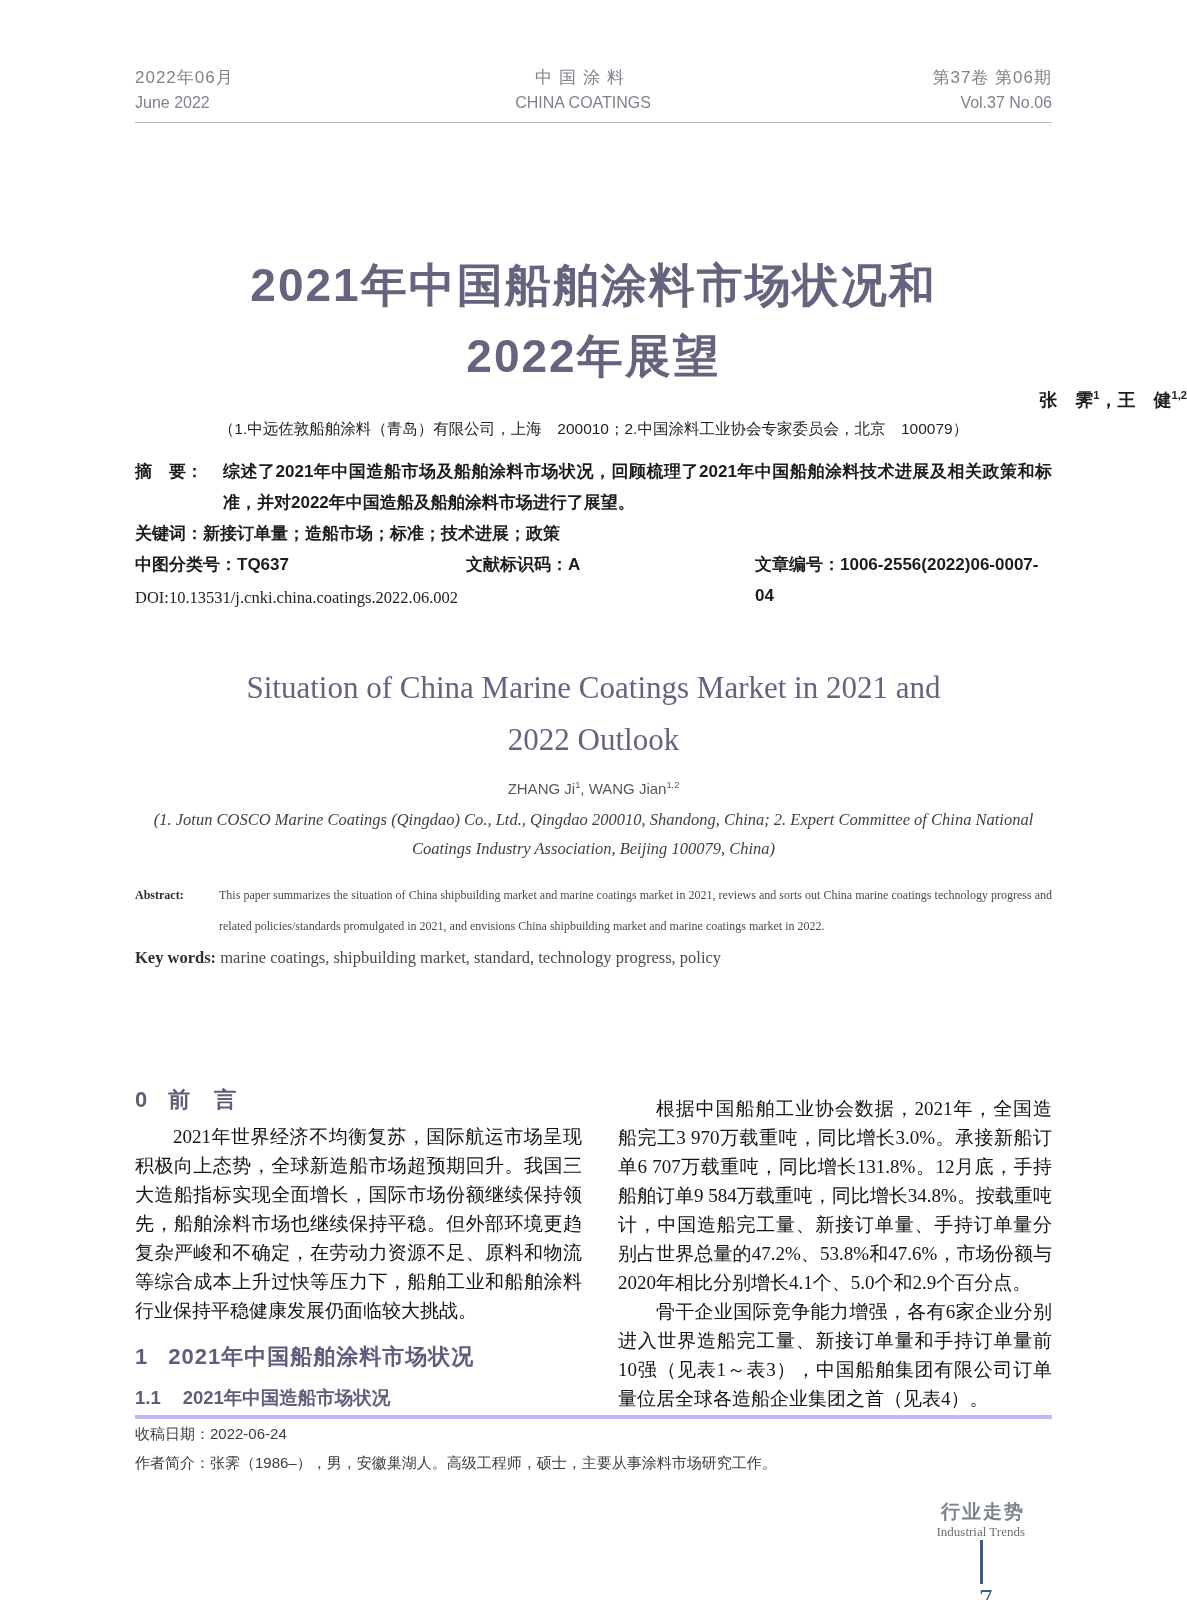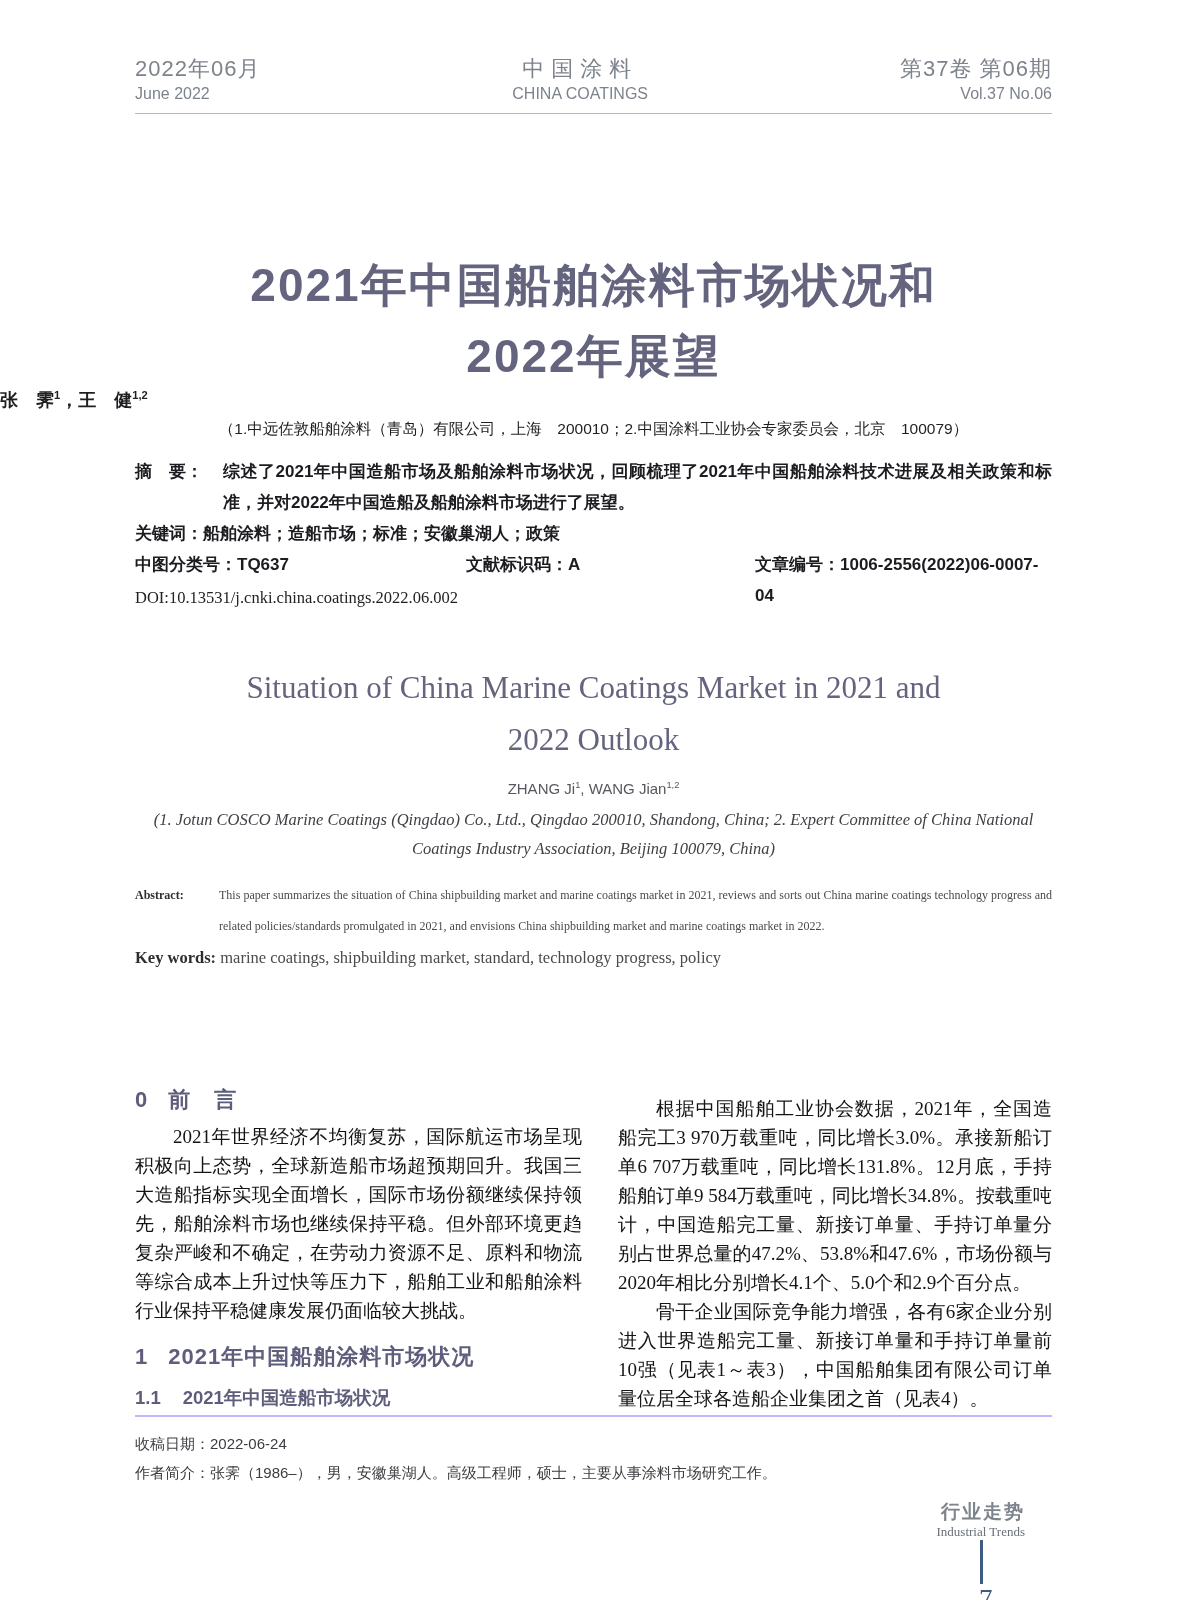--- a/index.html
+++ b/index.html
@@ -13,33 +13,33 @@
 
   
   .header {
     position:absolute; top:56px; left:135px; width:917px;
     display:flex; justify-content:space-between; align-items:flex-end;
     color:#7d838c; padding-bottom:7px; border-bottom:1.5px solid #b4b9bf;
   }
   .header .hcol { line-height:25px; }
   .header .hc { text-align:center; }
   .header .hr { text-align:right; }
-  .h-zh { font-size:22px; letter-spacing:1px; }
+  .h-zh { font-size:17px; letter-spacing:1px;margin-top:9px; }
   .h-en { font-size:16px; }
   .journal-zh { letter-spacing:7px; }
 
   
   .title-zh {
     position:absolute; top:250px; left:0; width:100%;
     text-align:center; color:#64647f; font-weight:bold;
     font-size:46px; line-height:71px; letter-spacing:2px;
   }
   .authors-zh {
     position:absolute; top:388px; left:0; width:100%;
-    text-align:left; font-size:18px; font-weight:600; color:#1f1f23;
+    text-align:right; font-size:18px; font-weight:600; color:#1f1f23;
   }
   .affil-zh {
     position:absolute; top:419px; left:0; width:100%;
     text-align:center; font-size:15.5px; font-weight:500; color:#1f1f23;
   }
 
   
   .zh-meta {
     position:absolute; top:456px; left:135px; width:917px;
     font-size:17px; line-height:31px; font-weight:600; color:#1c1c20;
@@ -94,21 +94,21 @@
   }
   h3.sec11 .sec-num { margin-right:22px; }
   p.body-p {
     margin:0; font-family:"Liberation Serif", serif; font-size:19px;
     line-height:29px; color:#141416; text-align:justify; text-indent:2em;
   }
 
   
   .footnote {
     position:absolute; top:1415px; left:135px; width:917px;
-    border-top:2px solid #c4b5fd; padding-top:12px;
+    border-top:4px solid #c4b5fd; padding-top:0;
     font-size:15px; color:#3c3c42; line-height:29px; font-weight:500;
   }
 
   
   .page-footer { position:absolute; top:1500px; right:152px; display:flex; align-items:center;flex-direction:column; }
   .pf-text { text-align:right; margin-right:10px; }
   .pf-zh { font-size:19px; font-weight:bold; color:#7d838c; letter-spacing:2px; line-height:24px; }
   .pf-en { font-size:13px; font-family:"Liberation Serif", serif; color:#6a7078; line-height:16px; }
   .pf-bar { width:3px; height:44px; background:#3e5c7f; margin-right:9px; }
   .pf-page { font-size:27px; font-family:"Liberation Serif", serif; color:#3e5c7f; }
@@ -143,21 +143,21 @@
   </div>
 
   <div class="affil-zh">（1.中远佐敦船舶涂料（青岛）有限公司，上海　200010；2.中国涂料工业协会专家委员会，北京　100079）</div>
 
   <div class="zh-meta">
     <div class="hang">
       <span class="hang-label">摘　要：</span>
       <span>综述了2021年中国造船市场及船舶涂料市场状况，回顾梳理了2021年中国船舶涂料技术进展及相关政策和标准，并对2022年中国造船及船舶涂料市场进行了展望。</span>
     </div>
     <div class="kw-line">
-      <span>关键词：</span><span>船舶涂料；造船市场；标准；安徽巢湖人；政策</span>
+      <span>关键词：</span><span>新接订单量；造船市场；标准；技术进展；政策</span>
     </div>
     <div class="meta-row">
       <span>中图分类号：TQ637</span>
       <span class="m2">文献标识码：A</span>
       <span class="m3">文章编号：1006-2556(2022)06-0007-04</span>
     </div>
     <div class="doi-line">DOI:10.13531/j.cnki.china.coatings.2022.06.002</div>
   </div>
 
   <div class="en-block">

